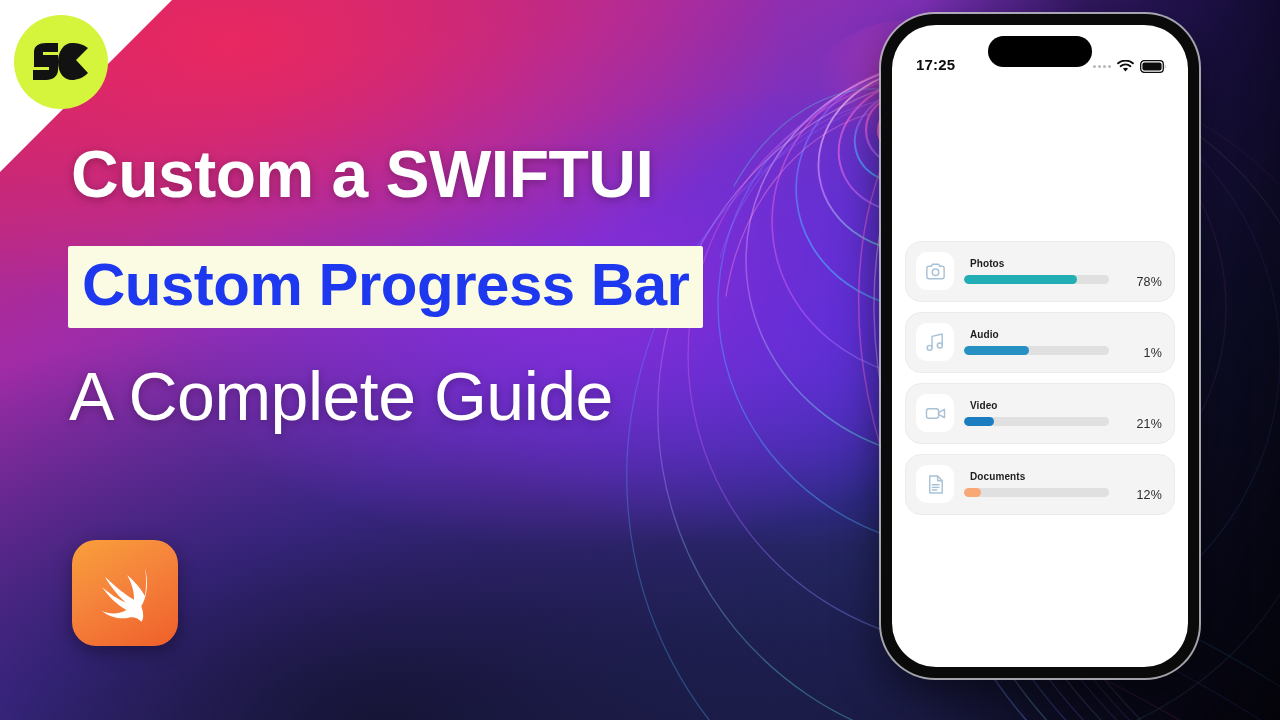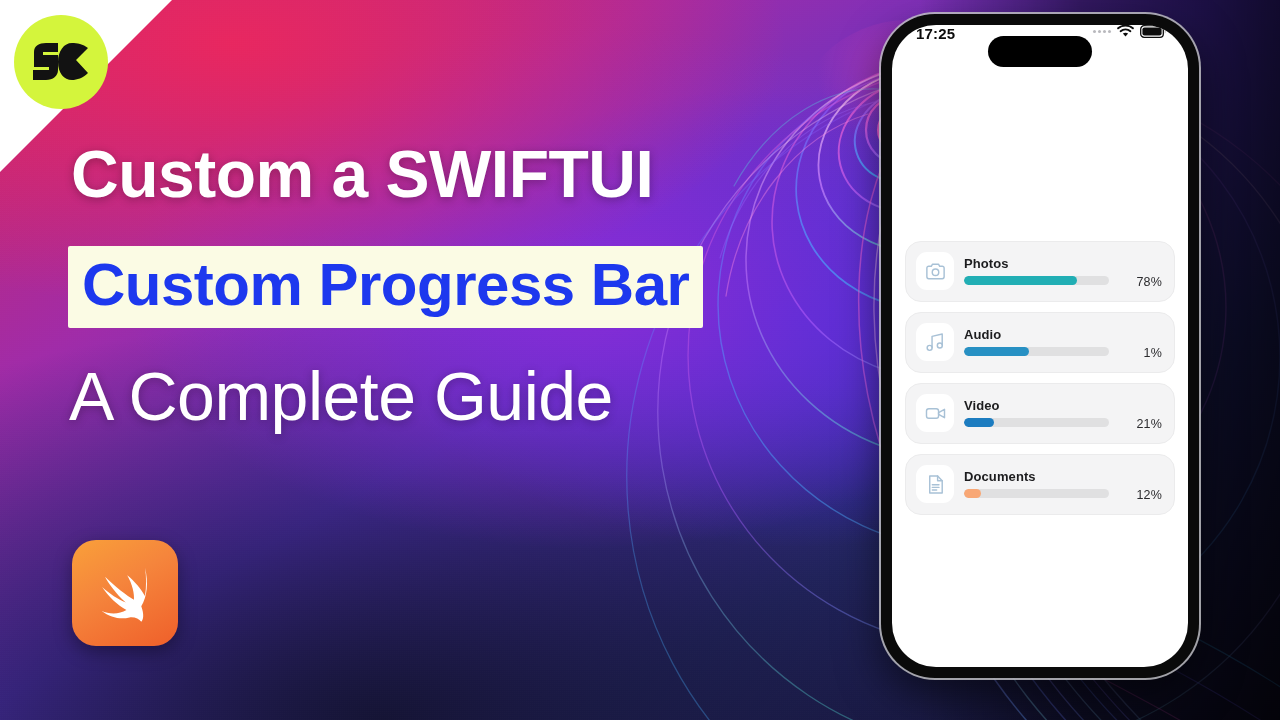--- a/index.html
+++ b/index.html
@@ -168,21 +168,21 @@
     background: #000;
     z-index: 4;
   }
 
   
   .statusbar {
     position: absolute;
     left: 0; right: 0; top: 0;
     height: 48px;
     display: flex;
-    align-items: flex-start;
+    align-items: flex-end;
     justify-content: space-between;
     padding: 0 22px 0 24px;
     box-sizing: border-box;
     z-index: 3;
   }
   .sb-time {
     font-size: 15px;
     font-weight: 600;
     color: #0c0c0c;
     letter-spacing: .2px;
@@ -233,25 +233,26 @@
   }
   .card-icon svg { display: block; }
   .card-body {
     flex: 1 1 auto;
     min-width: 0;
     display: flex;
     flex-direction: column;
     gap: 6px;
   }
   .card-title {
-    font-size: 13px;
+    font-size: 10px;
     font-weight: 700;
     color: #1c1c1e;
     letter-spacing: .1px;
     line-height: 1;
+    margin-left: 6px;
   }
   .track {
     position: relative;
     width: 145px;
     height: 9px;
     border-radius: 6px;
     background: #e0e0e1;
     overflow: hidden;
   }
   .fill {

